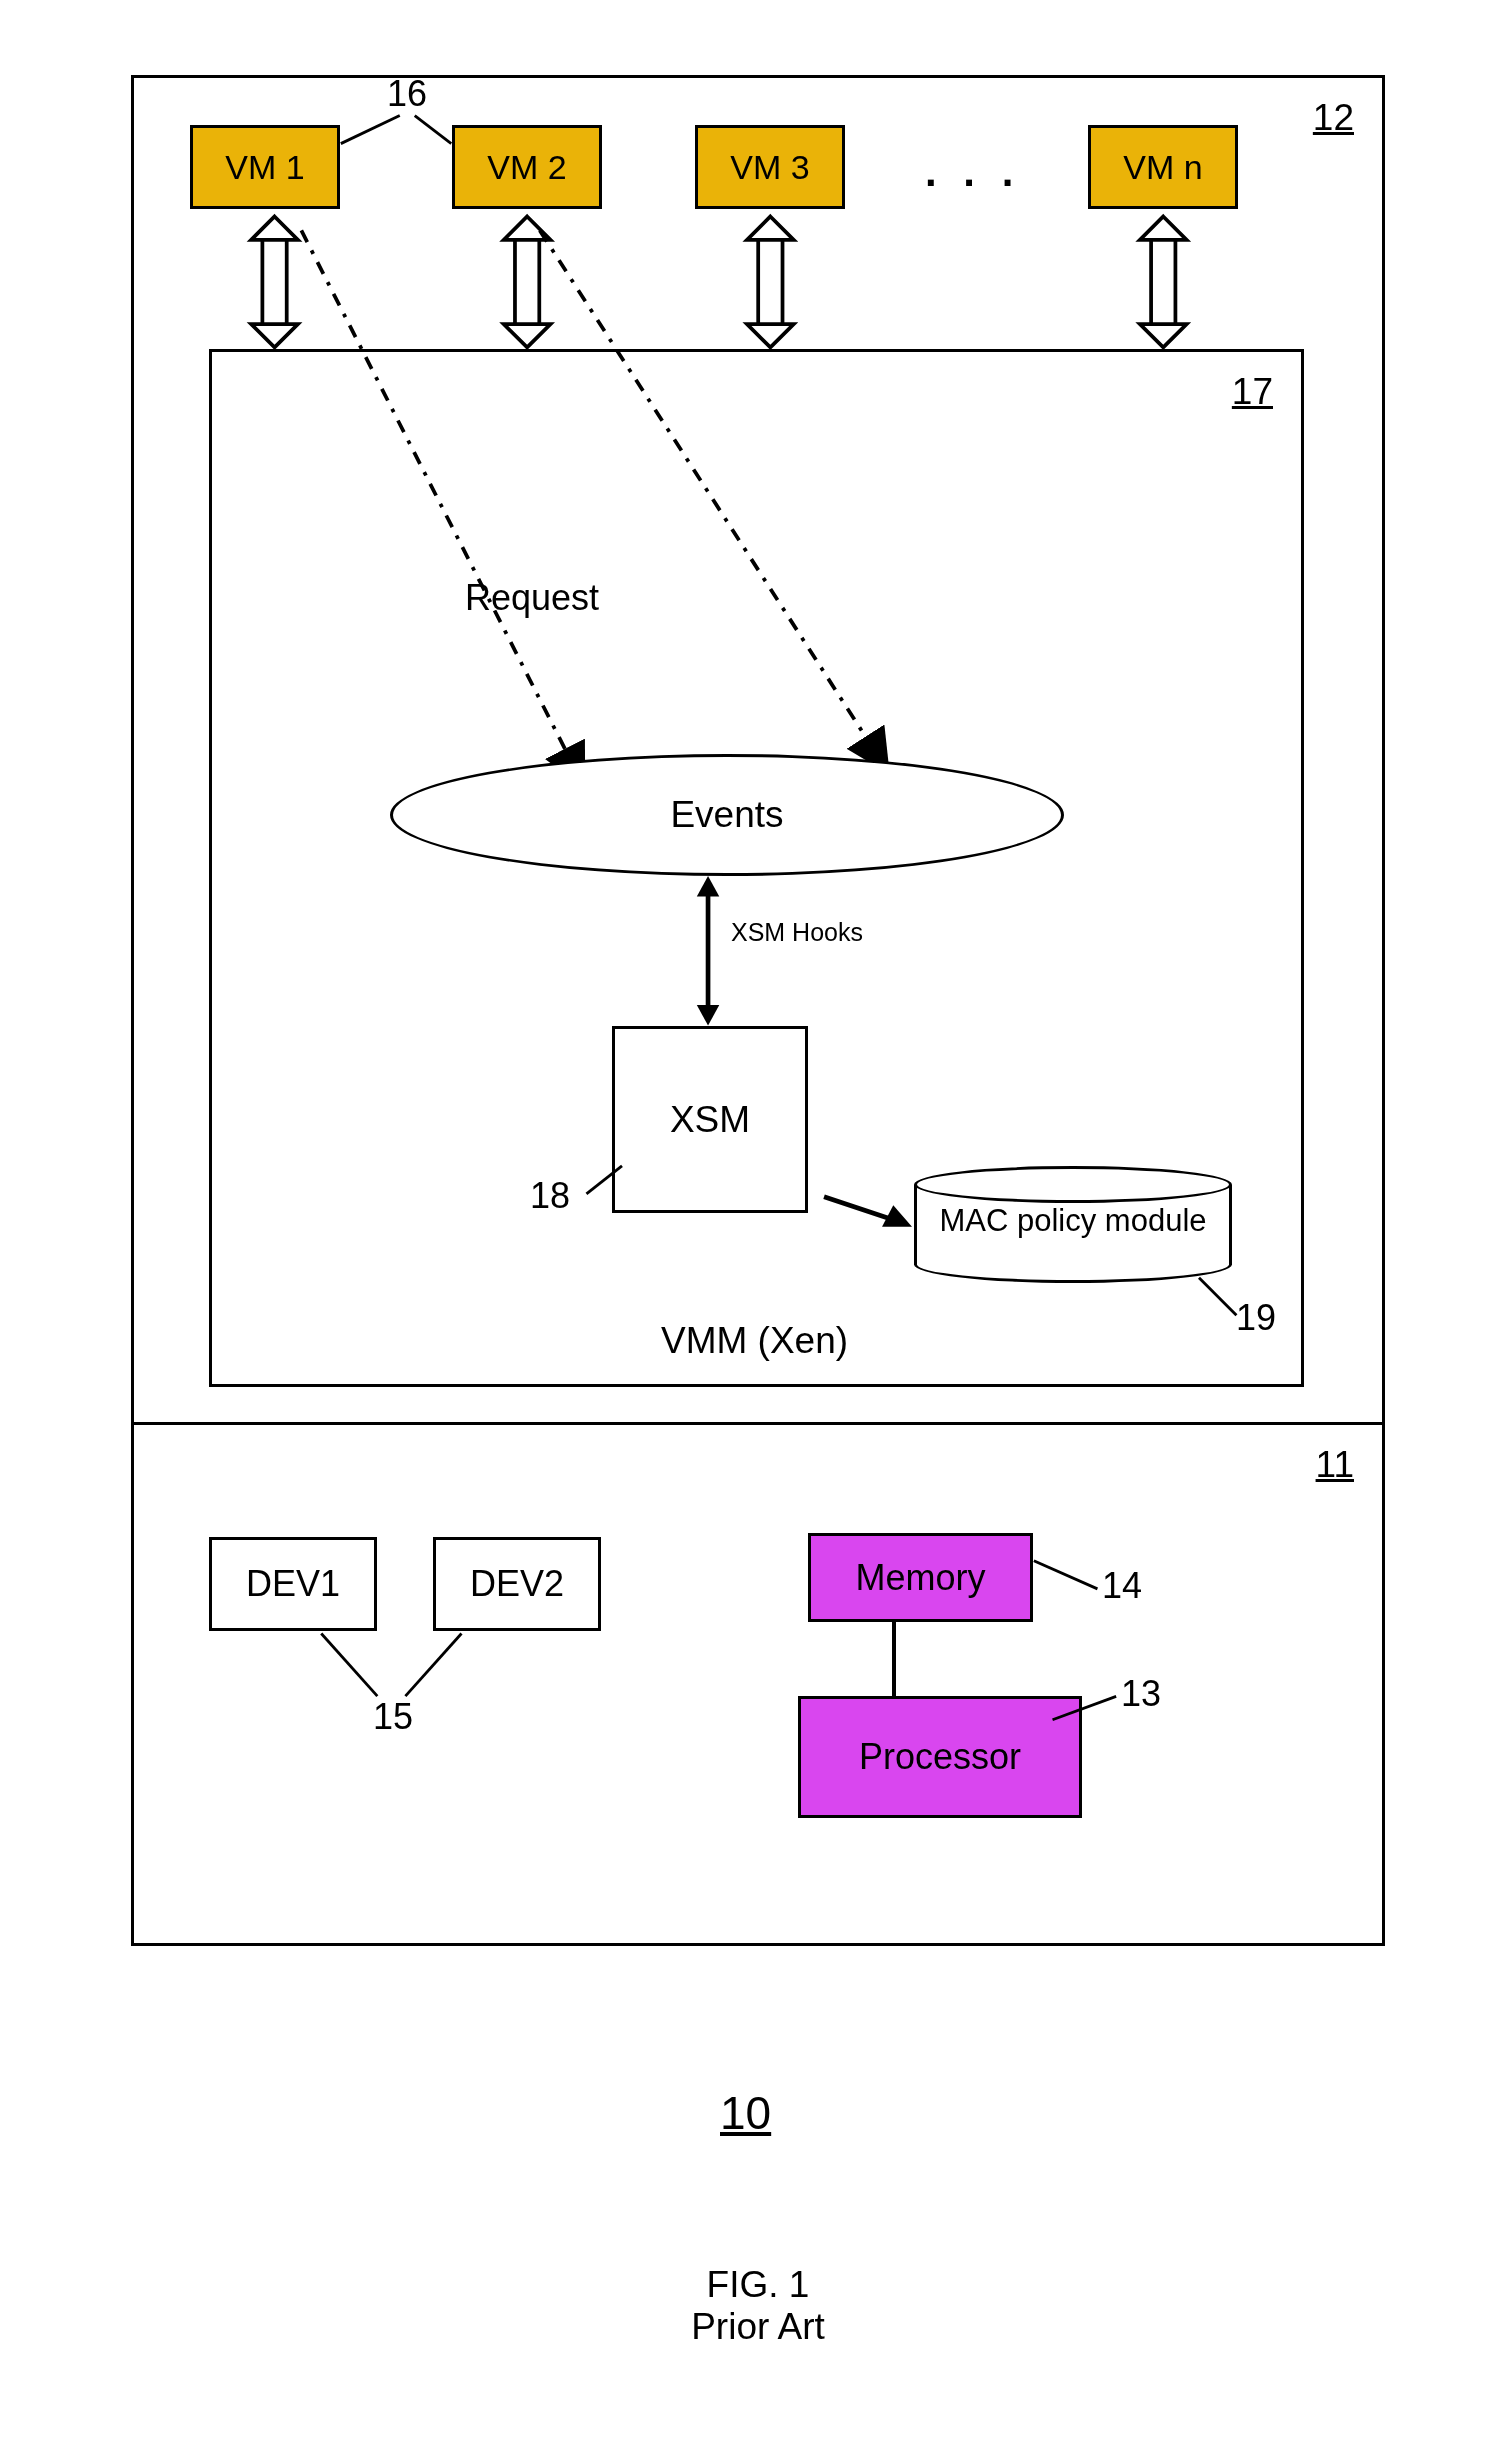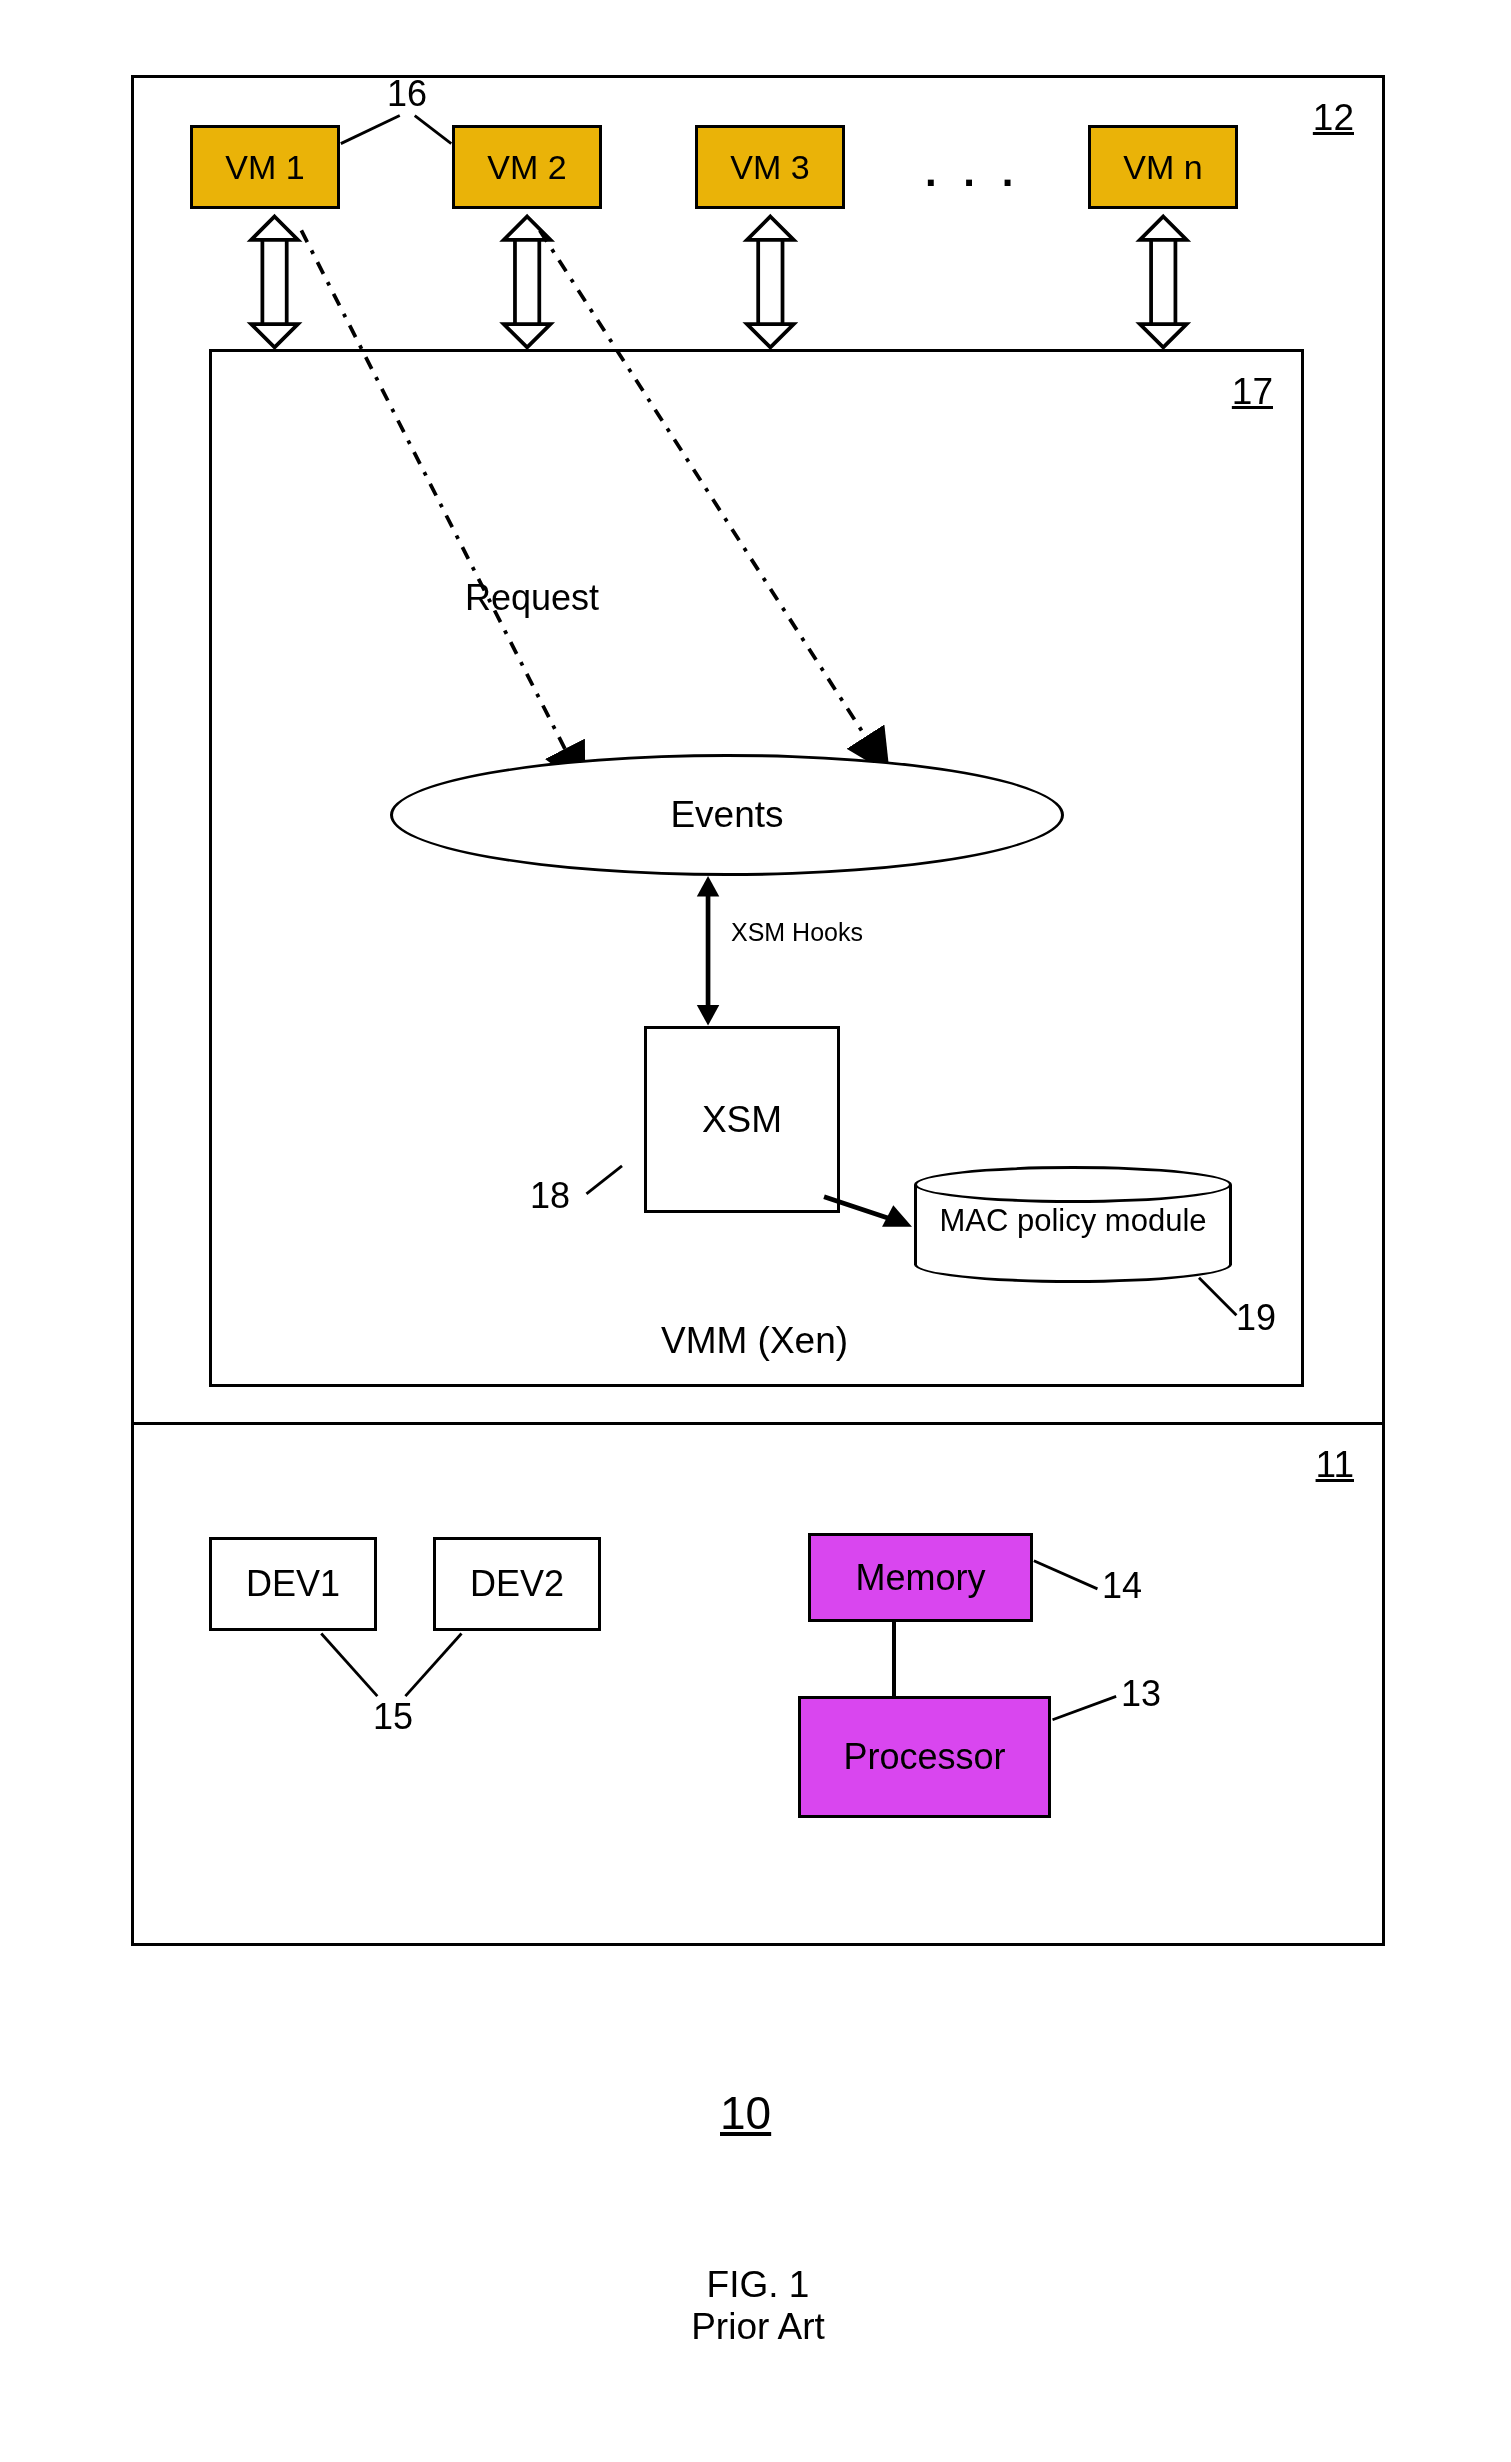--- a/index.html
+++ b/index.html
@@ -153,21 +153,21 @@
   .mem-box, .proc-box {
     position: absolute;
     border: 3.7px solid #000;
     background: #d946ef;
     display: flex;
     align-items: center;
     justify-content: center;
     font-size: 36px;
   }
   .mem-box { width: 225px; height: 89px; }
-  .proc-box { width: 253px; height: 122px; }
+  .proc-box { width: 284px; height: 122px; }
   .connector {
     position: absolute;
     background: #000;
     width: 3.7px;
   }
   .fig-num {
     position: absolute;
     font-size: 46px;
     text-decoration: underline;
   }
@@ -243,21 +243,21 @@
           <span>Events</span>
         </div>
 
         <svg style="left:0;top:0" width="1095" height="842" viewBox="0 0 1170 900">
           <line x1="530" y1="570" x2="530" y2="710" stroke="#000" stroke-width="5"></line>
           <polygon points="530,560 518,582 542,582" fill="#000"></polygon>
           <polygon points="530,720 518,698 542,698" fill="#000"></polygon>
         </svg>
         <span class="lead-label" style="left:519px; top:566px; font-size:25px">XSM Hooks</span>
 
-        <div class="xsm-box" style="left:432px; top:674px">
+        <div class="xsm-box" style="left:400px; top:674px">
           <span>XSM</span>
         </div>
 
         <svg style="left:0;top:0" width="1095" height="1029" viewBox="0 0 1170 1100">
           <line x1="438" y1="870" x2="400" y2="900" stroke="#000" stroke-width="3"></line>
         </svg>
         <span class="lead-label" style="left:318px; top:823px">18</span>
 
         <svg style="left:0;top:0" width="1095" height="1029" viewBox="0 0 1170 1100">
           <line x1="654" y1="903" x2="735" y2="930" stroke="#000" stroke-width="5"></line>

